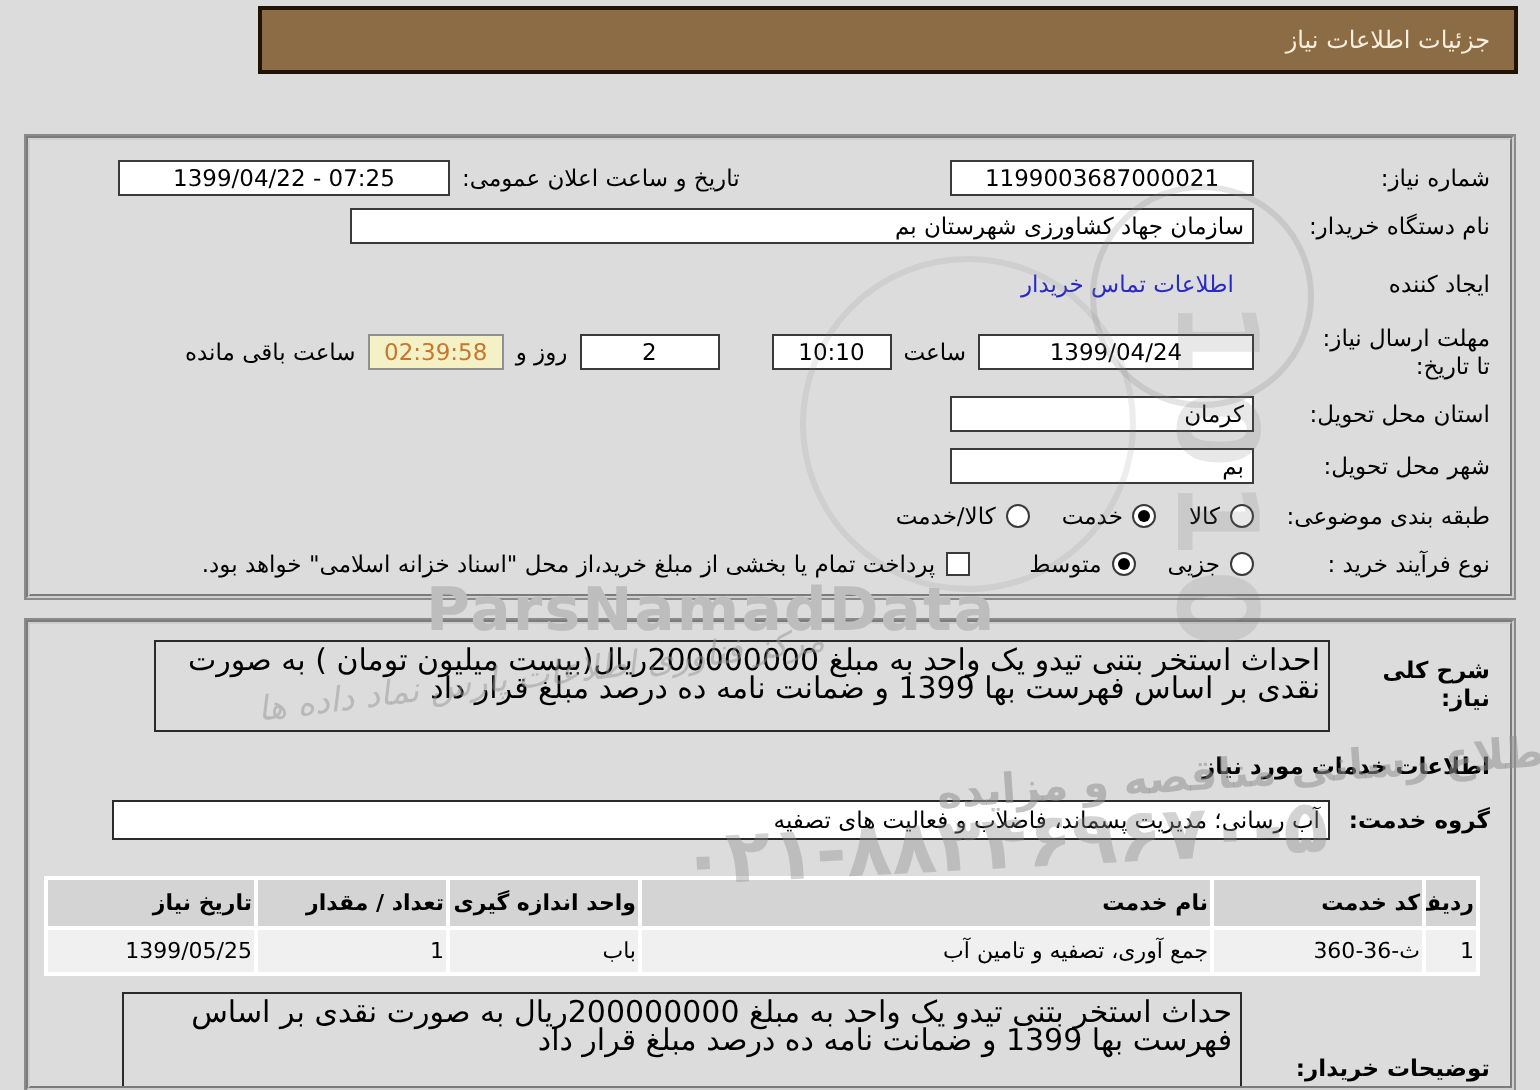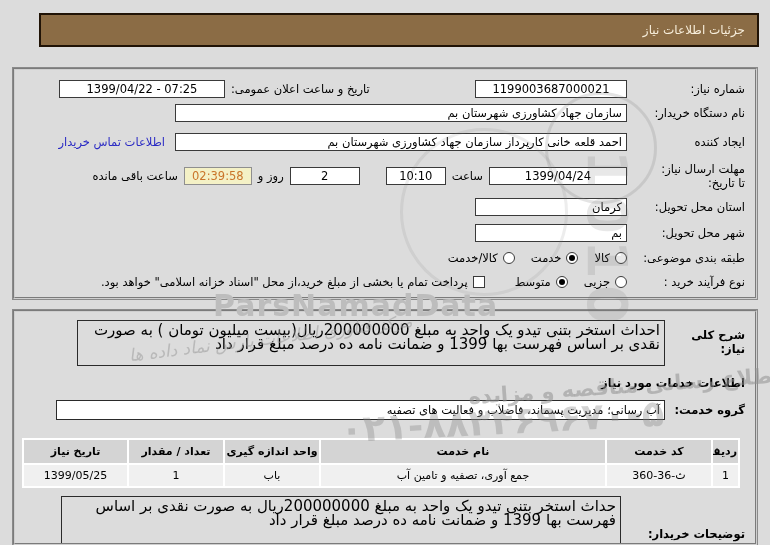--- a/index.html
+++ b/index.html
@@ -9,21 +9,21 @@
   }
   *{box-sizing:border-box;}
   html,body{margin:0;padding:0;}
   body{
     width:770px;height:545px;position:relative;overflow:hidden;
     background:var(--page-bg);
     font-family:"DejaVu Sans",sans-serif;font-size:11.5px;color:#000;
     direction:rtl;
   }
   .titlebar{
-    position:absolute;top:13px;right:11px;width:720px;height:34px;
+    position:absolute;top:3px;right:11px;width:630px;height:34px;
     background:var(--header-bg);border:2px solid #201306;
     display:flex;align-items:center;padding:0 12px;
     color:var(--header-text);font-size:12px;
   }
   .panel{
     position:absolute;right:13px;width:744px;
     border:2px groove #cfcfcf;outline:1px solid #8a8a8a;
     padding:8px 10px 0 10px;overflow:hidden;
   }
   .panel1{top:68px;height:231px;}
@@ -69,21 +69,21 @@
   .desc-box{width:588px;height:46px;flex:none;}
   .notes-box{width:560px;height:76px;flex:none;}
   .groupbox{
     width:609px;height:20px;line-height:18px;background:#fff;
     border:1px solid #2a2a2a;padding:0 4px;white-space:nowrap;overflow:hidden;flex:none;
   }
   .svc-table{
     border-collapse:collapse;width:716px;margin-right:5px;
     border:2px solid #fff;table-layout:fixed;font-size:11px;
   }
-  .svc-table th,.svc-table td{border:2px solid #fff;text-align:center;overflow:hidden;white-space:nowrap;}
+  .svc-table th,.svc-table td{border:2px solid #fff;text-align:right;overflow:hidden;white-space:nowrap;}
   .svc-table th{background:var(--table-header-bg);height:25px;font-weight:bold;}
   .svc-table td{background:var(--table-row-bg);height:23px;}
   .c0{width:27px;} .c1{width:106px;} .c2{width:286px;} .c3{width:96px;} .c4{width:96px;} .c5{width:105px;}
   
   .r1{min-height:22px;}
   .r2{min-height:26px;}
   .r3{min-height:32px;}
   .r4{min-height:36px;}
   .r5{min-height:26px;}
   .r6{min-height:26px;}
@@ -131,21 +131,20 @@
     <div class="fieldzone">
       <div class="ibox w-wide">سازمان جهاد کشاورزی شهرستان بم</div>
     </div>
   </div>
 
   <div class="row r3">
     <div class="lbl">
       <div>ایجاد کننده</div>
     </div>
     <div class="fieldzone">
-      <div class="ibox w-wide">احمد قلعه خانی کارپرداز سازمان جهاد کشاورزی شهرستان بم</div>
       <span class="link" style="margin-right:10px;">اطلاعات تماس خریدار</span>
     </div>
   </div>
 
   <div class="row r4">
     <div class="lbl">
       <div>مهلت ارسال نیاز:</div>
       <div>تا تاریخ:</div>
     </div>
     <div class="fieldzone">

